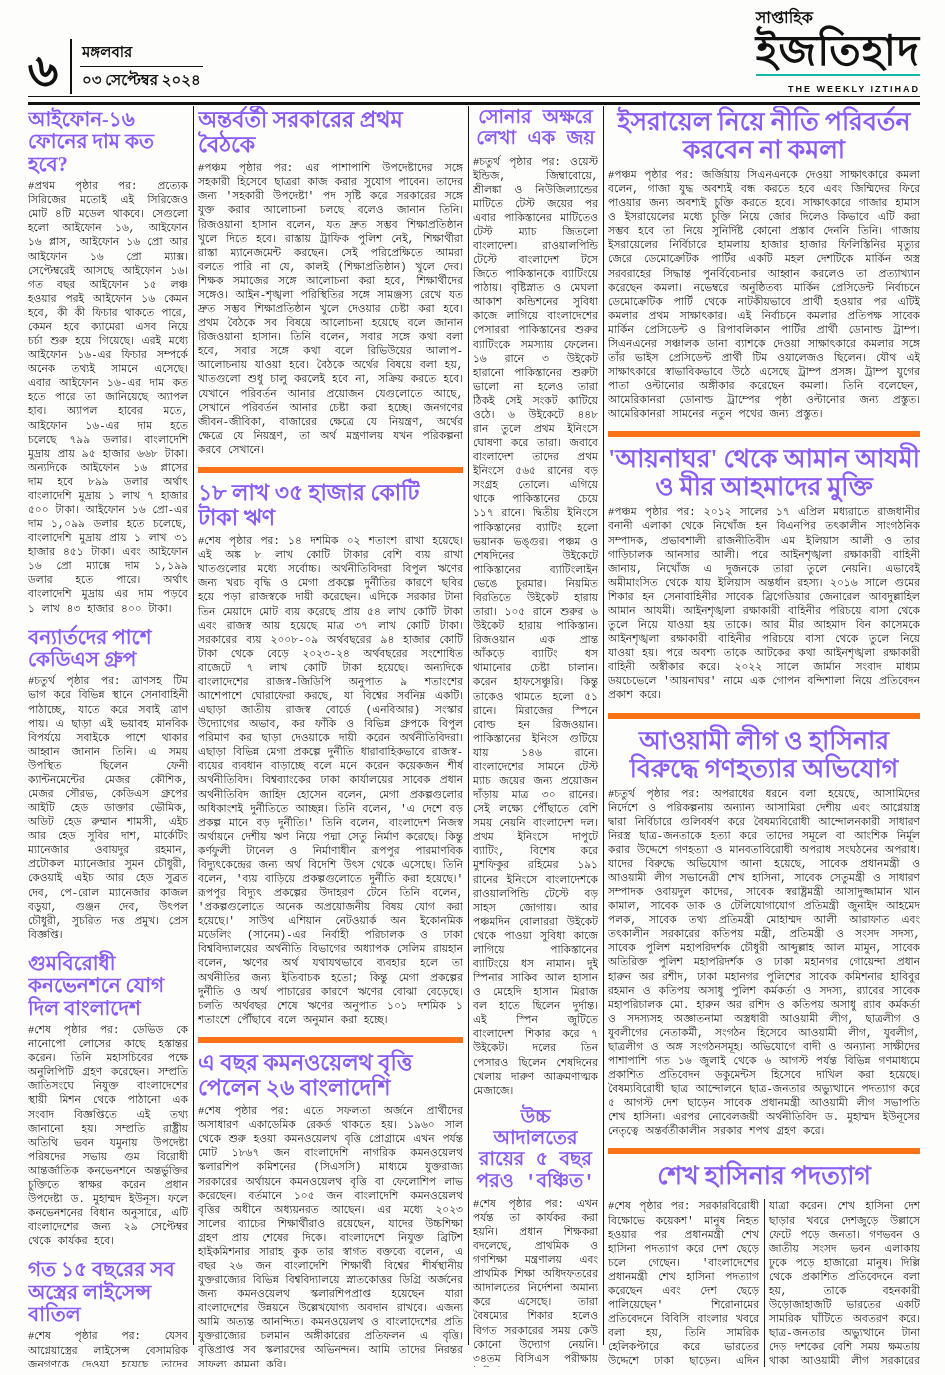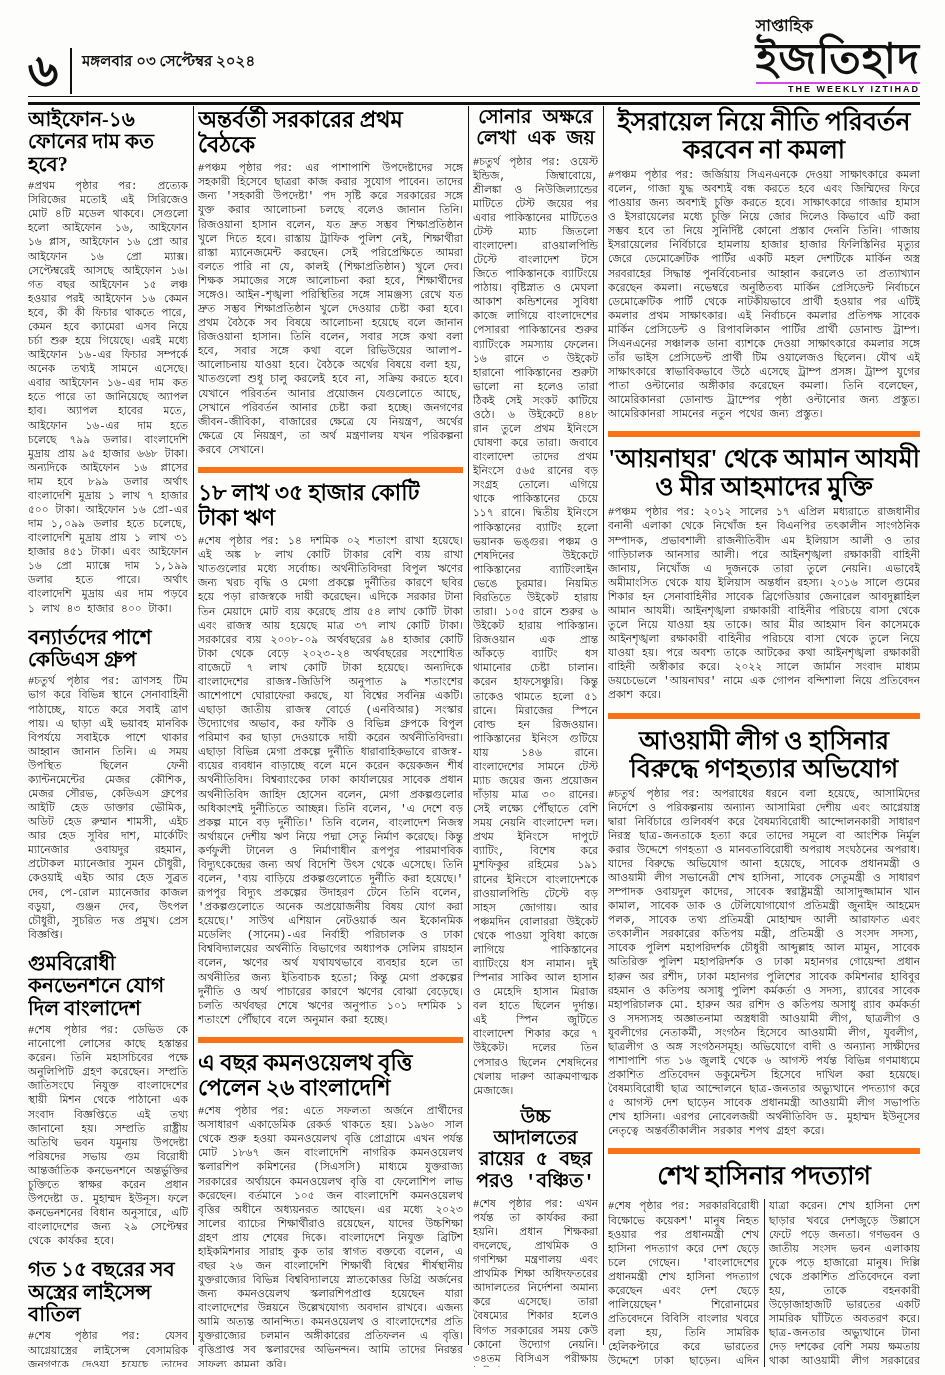--- a/index.html
+++ b/index.html
@@ -13,44 +13,44 @@
   .hdr {
     position:absolute; left:28px; right:25px; top:0; height:96px;
     display:flex; justify-content:space-between; align-items:flex-end;
   }
   .hdr-left { display:flex; align-items:stretch; gap:8px; padding-bottom:2px; }
   .pgnum {
     font-size:46px; font-weight:bold; line-height:1;
     transform:rotate(-6deg); padding:0 4px 0 0; align-self:flex-end;
   }
   .hdr-vline { width:2px; background:#111; }
-  .daydate { display:flex; justify-content:flex-end; font-weight:bold; }
+  .daydate { display:flex; flex-direction:column; justify-content:flex-end; font-weight:bold; }
   .daydate .wd { font-size:15px; padding:1px 2px; }
   .daydate .hline { height:1px; background:#111; }
   .daydate .dt { font-size:15px; padding:1px 2px; }
   .hdr-right { text-align:right; padding-bottom:2px; }
   .mast-pre { font-size:16px; font-weight:bold; text-align:left; }
   .mast-title { font-size:42px; font-weight:900; line-height:0.95; letter-spacing:1px; }
-  .mast-sub { font-size:9px; font-weight:bold; letter-spacing:2px; border-top:2px solid #d946ef; margin-top:2px; padding-top:0; font-family:"Liberation Sans",sans-serif; }
+  .mast-sub { font-size:9px; font-weight:bold; letter-spacing:2px; border-top:2px solid #14b8a6; margin-top:2px; padding-top:8px; font-family:"Liberation Sans",sans-serif; }
   .hdr-rule { position:absolute; left:28px; right:25px; top:96px; height:5px;
     border-top:1px solid #111; border-bottom:3px solid #111; }
   
   .grid {
     position:absolute; left:28px; right:25px; top:106px; bottom:8px;
     display:grid; grid-template-columns:160px 265px 125px 312px; column-gap:10px;
     overflow:hidden;
   }
   .vdiv { position:absolute; top:106px; bottom:30px; width:1px; background:#111; }
   .vdiv.d1 { left:193px; }
   .vdiv.d2 { left:468px; }
   .vdiv.d3 { left:603px; }
   .col { overflow:hidden; }
   .story { margin:0 0 10px 0; }
   .headline {
-    margin:2px 0 4px 0; font-weight:900; line-height:1.12; color:#000000;
+    margin:2px 0 4px 0; font-weight:900; line-height:1.12; color:#8b5cf6;
   }
   .h-sm { font-size:20px; text-align:left; }
   .h-c  { font-size:19px; text-align:center;font-family:Liberation Mono, monospace; }
   .h-md { font-size:22px; text-align:left; }
   .h-lg { font-size:25px; text-align:center; }
   .body {
     margin:0; font-size:10.6px; line-height:1.33; text-align:justify;
     color:#1a1a1a; word-spacing:0.5px;font-family:Liberation Mono, monospace;
   }
   .wide .story + .story, .right .story + .story { border-top:6px solid #f97316; padding-top:6px; }

